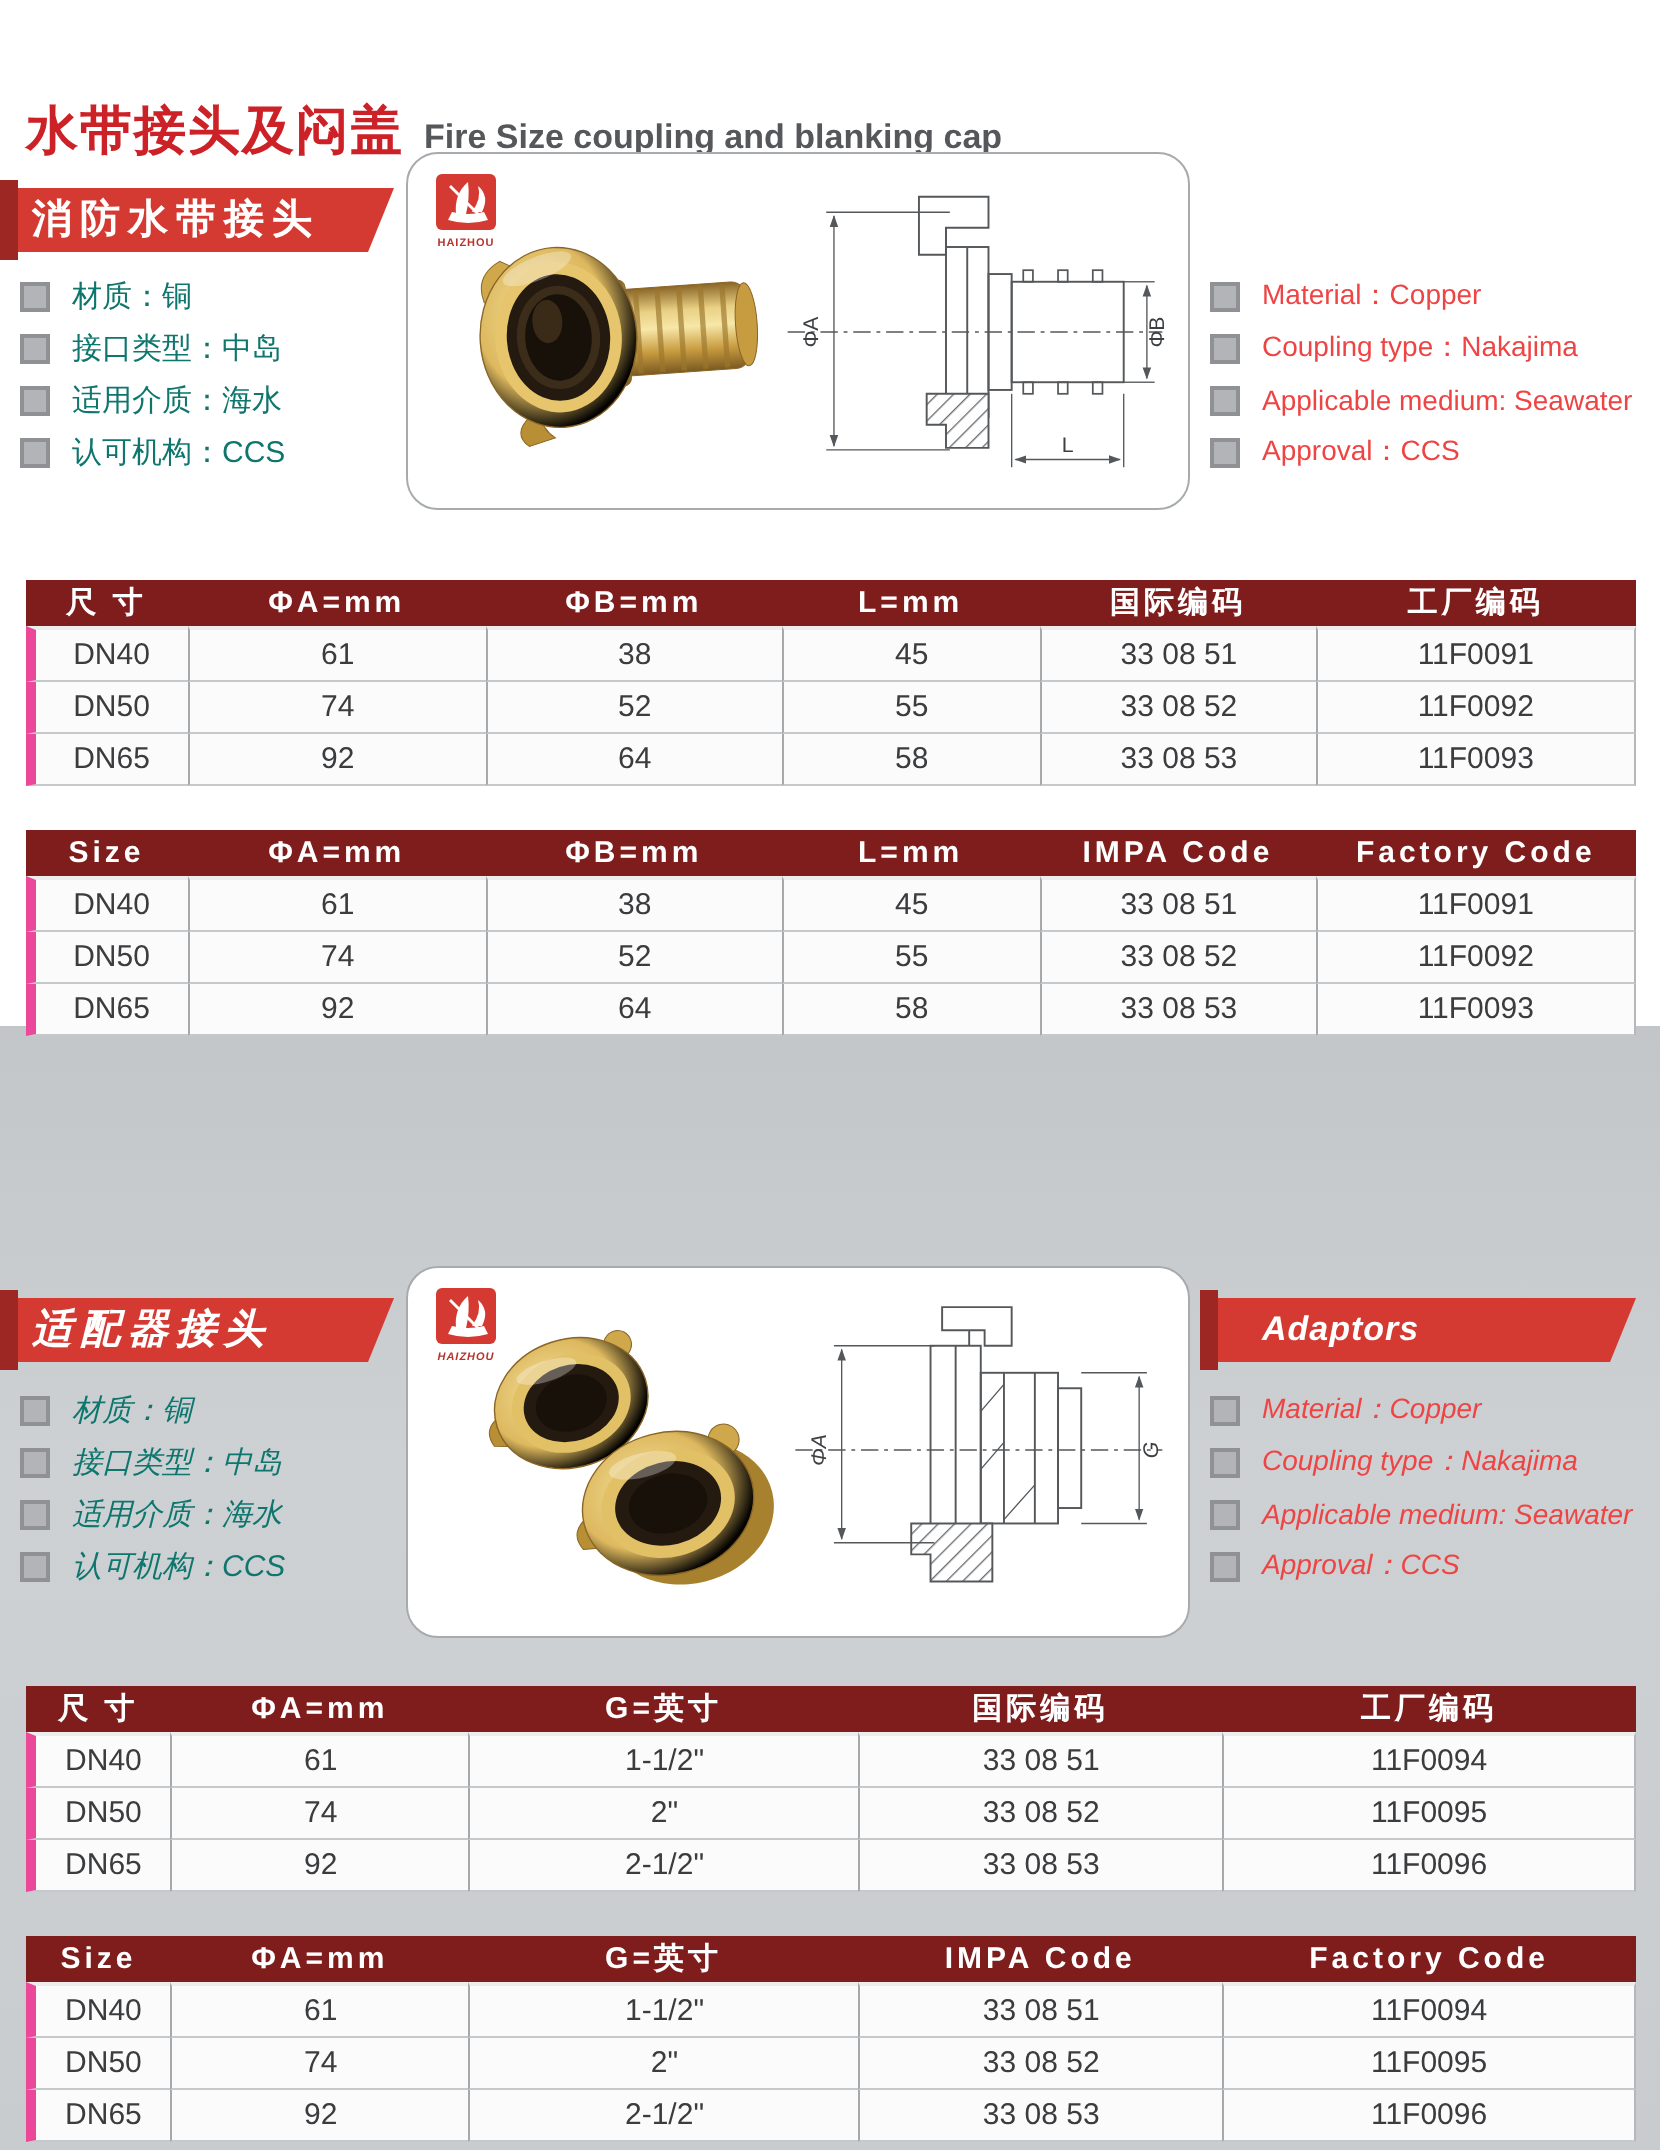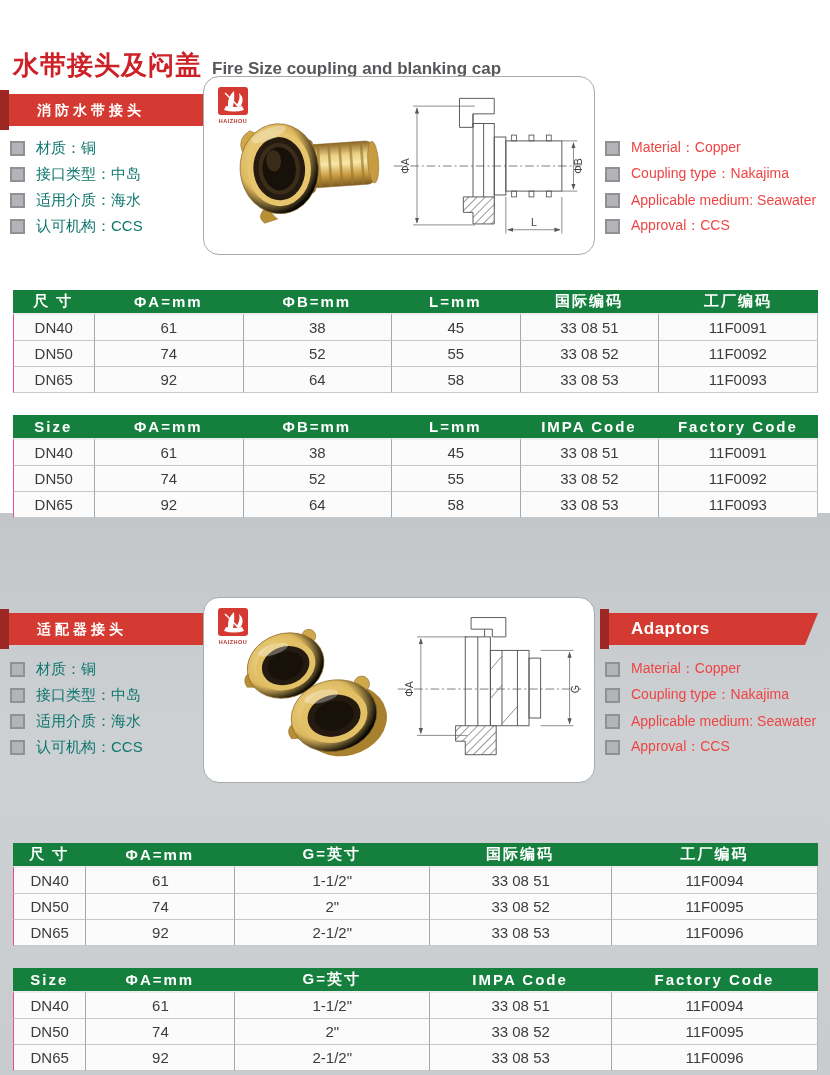--- a/index.html
+++ b/index.html
@@ -13,30 +13,30 @@
   .title-zh { font-size:26px; font-weight:bold; color:#cc2127; letter-spacing:1px; }
   .title-en { font-size:17px; font-weight:bold; color:#56575a; margin-left:10px; }
 
   
   .gray-bg { position:absolute; left:0; top:513px; width:830px; height:562px;
     background:linear-gradient(180deg,#c2c6c9 0%,#cdd1d4 40%,#c8cccf 100%); }
 
   
   .section { position:absolute; left:0; width:830px; }
   .section-1 { top:75px; height:185px; }
-  .section-2 { top:596px; height:192px; }
+  .section-2 { top:632px; height:192px;font-style:italic; }
 
   
   .banner { position:absolute; height:32px; }
   .banner .darkbar { position:absolute; left:0; top:-4px; width:9px; height:40px; background:#9d2823; }
   .banner .band { position:absolute; left:9px; top:0; height:32px; background:#d43a31;
     clip-path:polygon(0 0,100% 0,calc(100% - 13px) 100%,0 100%);
     color:#fff; font-weight:bold; line-height:32px; white-space:nowrap; }
   .banner-left { left:0; top:19px; width:190px; }
-  .banner-left .band { width:181px; font-size:14px; letter-spacing:4px; padding-left:28px; }
+  .banner-left .band { width:181px; font-size:20px; letter-spacing:4px; padding-left:7px; }
   .banner-right { left:600px; top:19px; width:196px; }
   .banner-right .band { width:187px; font-size:17px; letter-spacing:0.5px; padding-left:22px; }
   .section-2 .banner { top:17px; }
 
   
   .spec-list { position:absolute; top:60px; }
   .spec-list-left { left:10px; }
   .spec-list-right { left:605px; }
   .spec-item { display:flex; align-items:center; height:26px; }
   .bullet { width:11px; height:11px; background:#b2b4b7; border:2px solid #8f9194; margin-right:11px; flex:none; }
@@ -51,26 +51,26 @@
   .logo { position:absolute; left:12px; top:8px; }
   .photo { position:absolute; }
   .photo-1 { left:32px; top:22px; }
   .photo-2 { left:28px; top:16px; }
   .drawing { position:absolute; right:8px; top:10px; }
 
   
   table.dtable { position:absolute; left:13px; width:805px; table-layout:fixed;
     border-collapse:separate; border-spacing:0; }
   .t1 { top:290px; } .t2 { top:415px; } .t3 { top:843px; } .t4 { top:968px; }
-  table.dtable th { background:#15803d; color:#ffffff; font-weight:bold; font-size:15px;
+  table.dtable th { background:#7f1d1d; color:#ffffff; font-weight:bold; font-size:15px;
     letter-spacing:2px; height:23px; padding:0; text-align:center; border:none; }
   table.dtable td { background:#fbfbfc; color:#3b3c3e; font-size:15px; height:25px;
     padding:0; text-align:center;
     border-left:1px solid #a6a9ab; border-bottom:1px solid #c6c9cb; }
-  table.dtable td:first-child { border-left:1px solid #ec4899; }
+  table.dtable td:first-child { border-left:5px solid #ec4899; }
   table.dtable td:last-child { border-right:1px solid #b5b8ba; }
   table.dtable tbody tr:first-child td { border-top:2px solid #ededee; }
 
   svg text { font-family:"Liberation Sans", sans-serif; }
 </style>
 </head>
 <body>
 
 <svg width="0" height="0" style="position:absolute" aria-hidden="true">
   <defs>

